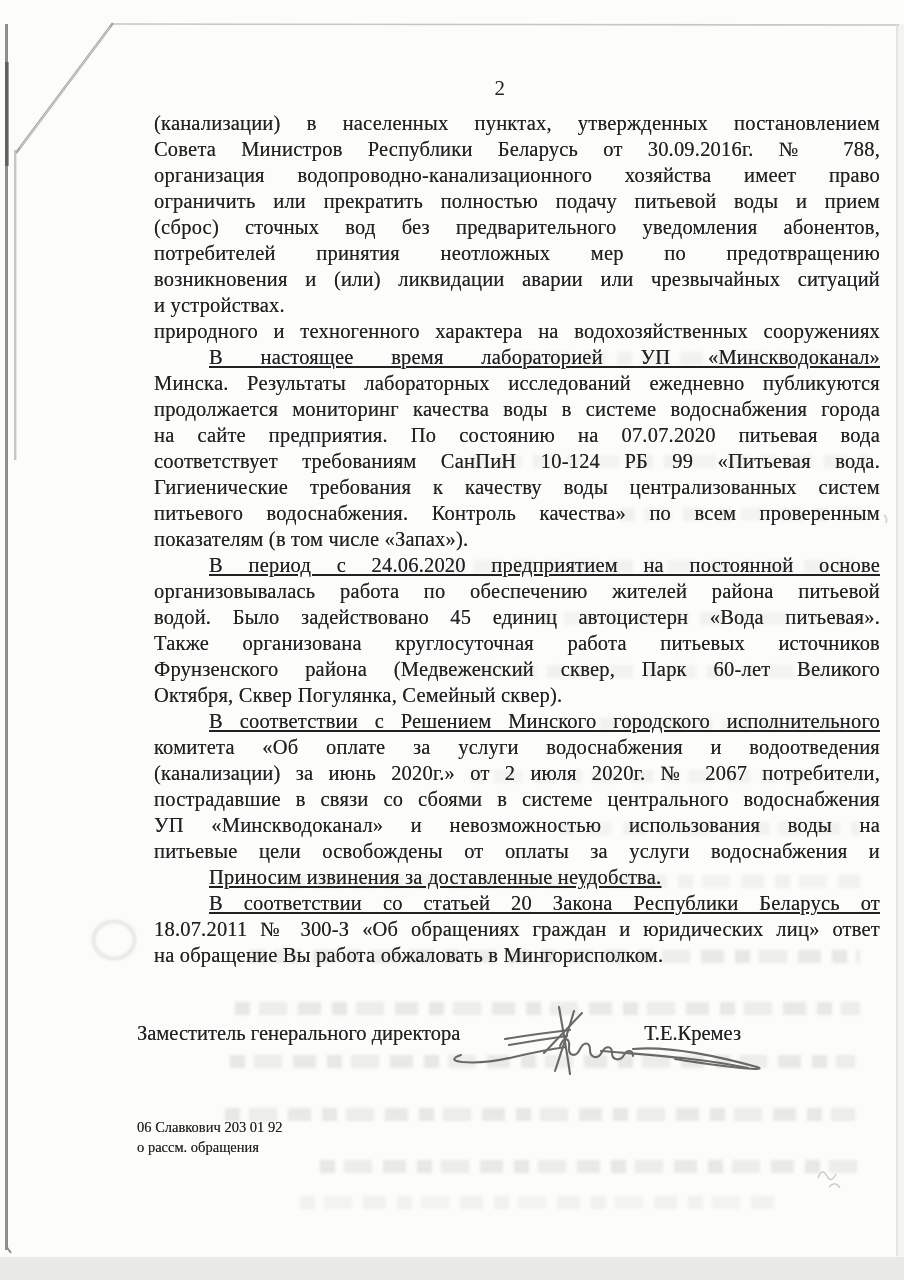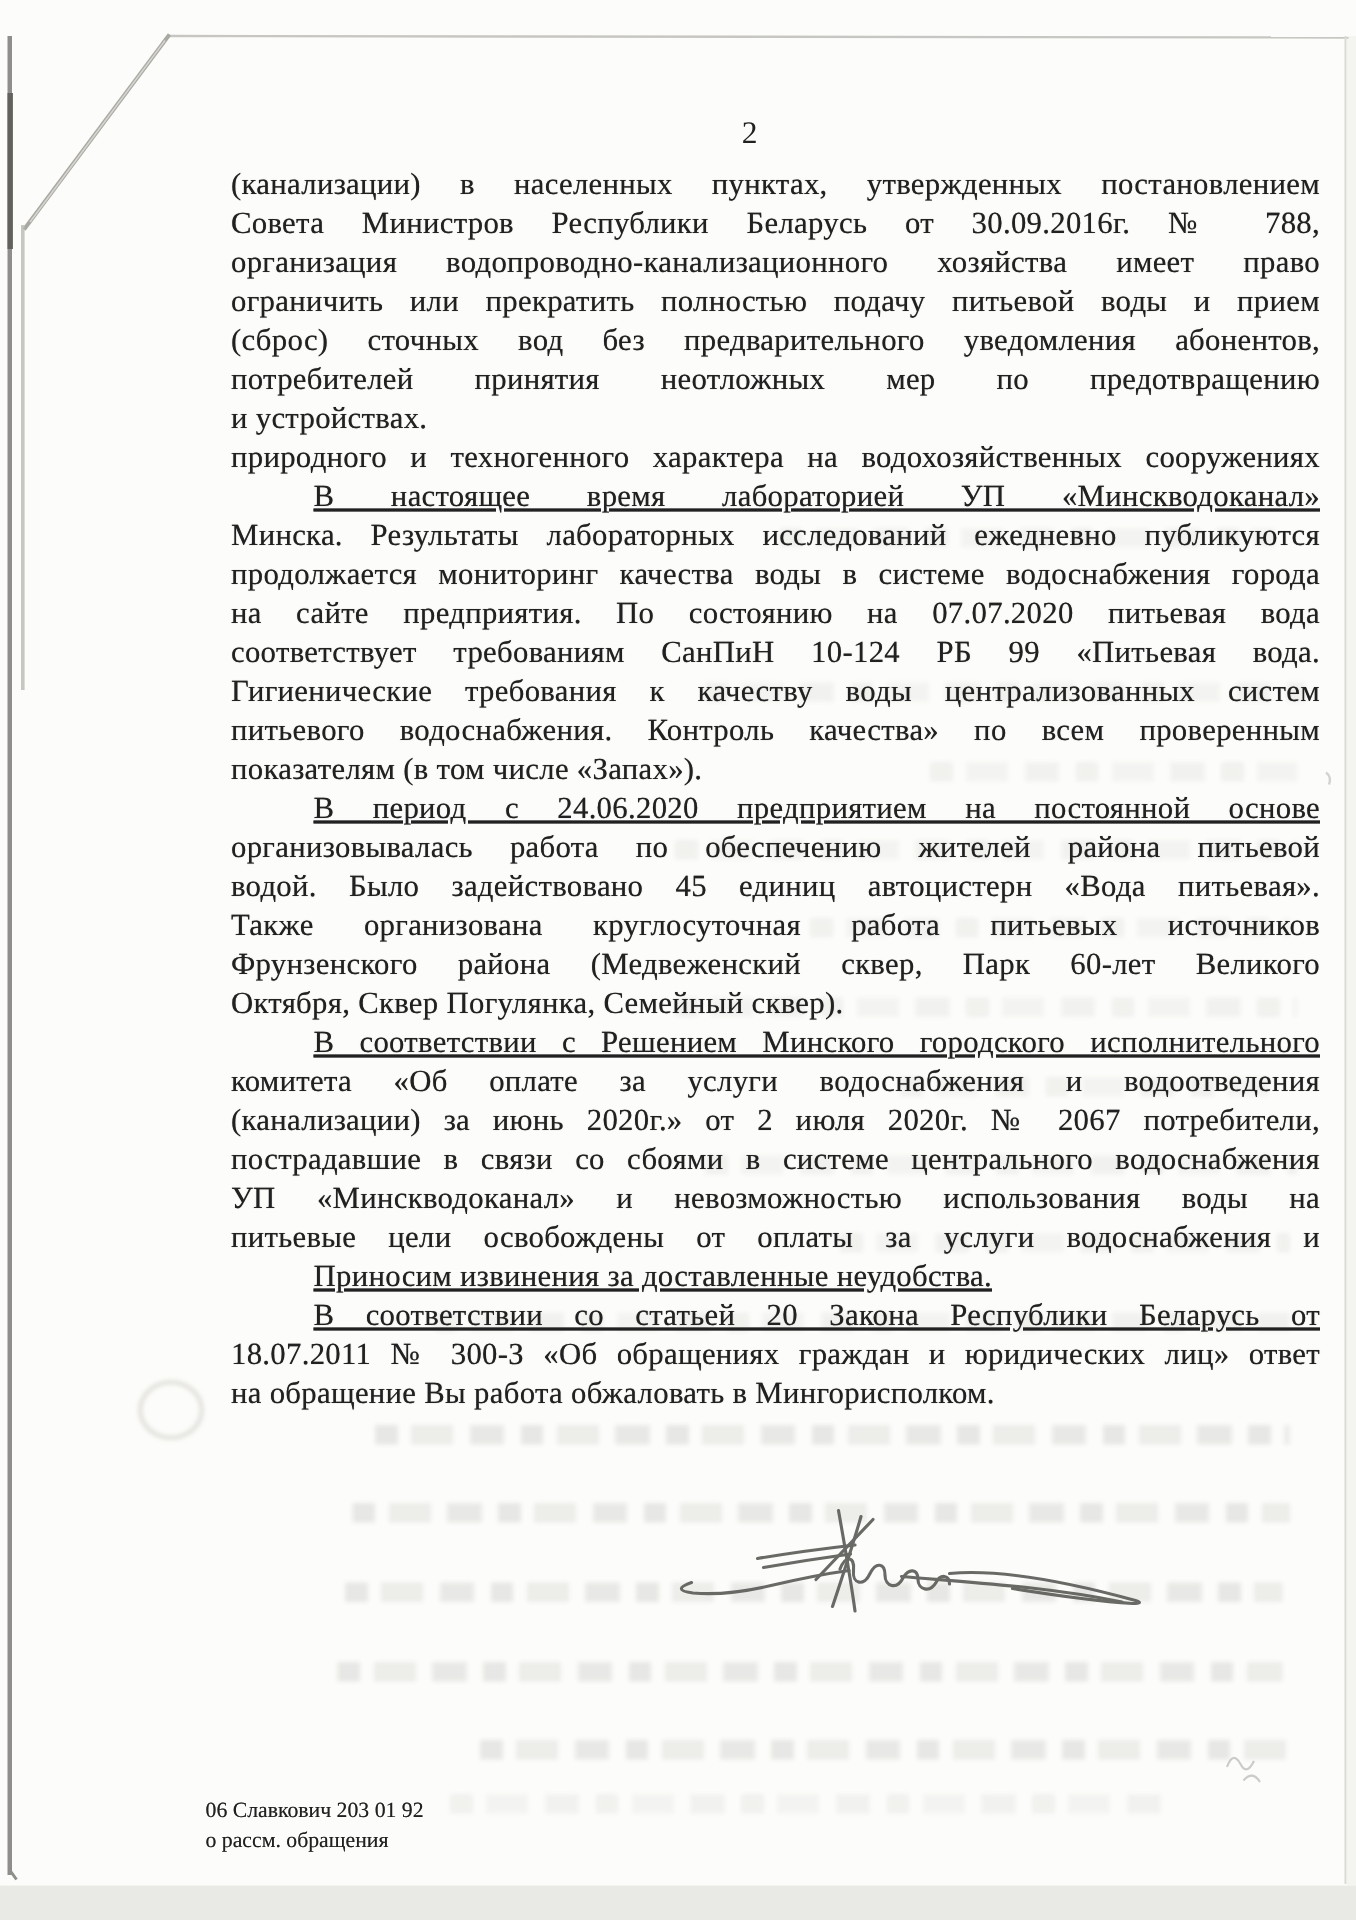--- a/index.html
+++ b/index.html
@@ -44,21 +44,21 @@
   .line.last{text-align-last:left;}
   
   .sig-row{
     position:absolute;left:137px;top:1022px;width:604px;
     display:flex;justify-content:space-between;align-items:flex-start;
     font-size:20.5px;text-shadow:0 0 .5px rgba(33,33,33,.65);
   }
   .signature-svg{position:absolute;left:0;top:0;width:904px;height:1280px;pointer-events:none;}
   
   .footer{
-    position:absolute;left:137px;top:1197px;font-size:14.5px;line-height:20px;
+    position:absolute;left:137px;top:1117px;font-size:14.5px;line-height:20px;
     text-shadow:0 0 .4px rgba(33,33,33,.6);
   }
 </style>
 </head>
 <body>
 
 <div class="screenshot">
 
   <div class="scanner-strip-right"></div>
   <div class="scanner-strip-bottom"></div>
@@ -103,20 +103,21 @@
 
   <div class="page-number">2</div>
 
   <div class="doc-body">
       <div class="line">(канализации) в населенных пунктах, утвержденных постановлением</div>
       <div class="line">Совета Министров Республики Беларусь от 30.09.2016г. № 788,</div>
       <div class="line">организация водопроводно-канализационного хозяйства имеет право</div>
       <div class="line">ограничить или прекратить полностью подачу питьевой воды и прием</div>
       <div class="line">(сброс) сточных вод без предварительного уведомления абонентов,</div>
       <div class="line">потребителей принятия неотложных мер по предотвращению</div>
+      <div class="line">возникновения и (или) ликвидации аварии или чрезвычайных ситуаций</div>
       <div class="line last">и устройствах.</div>
       <div class="line">природного и техногенного характера на водохозяйственных сооружениях</div>
       <div class="line indent">В настоящее время лабораторией УП «Минскводоканал»</div>
       <div class="line">Минска. Результаты лабораторных исследований ежедневно публикуются</div>
       <div class="line">продолжается мониторинг качества воды в системе водоснабжения города</div>
       <div class="line">на сайте предприятия. По состоянию на 07.07.2020 питьевая вода</div>
       <div class="line">соответствует требованиям СанПиН 10-124 РБ 99 «Питьевая вода.</div>
       <div class="line">Гигиенические требования к качеству воды централизованных систем</div>
       <div class="line">питьевого водоснабжения. Контроль качества» по всем проверенным</div>
       <div class="line last">показателям (в том числе «Запах»).</div>
@@ -131,20 +132,24 @@
       <div class="line">(канализации) за июнь 2020г.» от 2 июля 2020г. № 2067 потребители,</div>
       <div class="line">пострадавшие в связи со сбоями в системе центрального водоснабжения</div>
       <div class="line">УП «Минскводоканал» и невозможностью использования воды на</div>
       <div class="line">питьевые цели освобождены от оплаты за услуги водоснабжения и</div>
       <div class="line indent last">Приносим извинения за доставленные неудобства.</div>
       <div class="line indent">В соответствии со статьей 20 Закона Республики Беларусь от</div>
       <div class="line">18.07.2011 № 300-З «Об обращениях граждан и юридических лиц» ответ</div>
       <div class="line last">на обращение Вы работа обжаловать в Мингорисполком.</div>
     </div>
 
+  <div class="sig-row">
+    <span>Заместитель генерального директора</span>
+    <span>Т.Е.Кремез</span>
+  </div>
 
   <svg class="signature-svg" viewBox="0 0 904 1280" aria-hidden="true">
     <g fill="none" stroke="#5a5a56" stroke-width="2.1" stroke-linecap="round" opacity=".9">
 
       <path d="M505,1039 Q535,1034 570,1030"></path>
       <path d="M509,1045 Q538,1040 567,1036"></path>
 
       <path d="M559,1007 C563,1030 567,1052 570,1074"></path>
       <path d="M574,1011 C568,1032 561,1053 555,1071"></path>
       <path d="M544,1053 L582,1013"></path>

